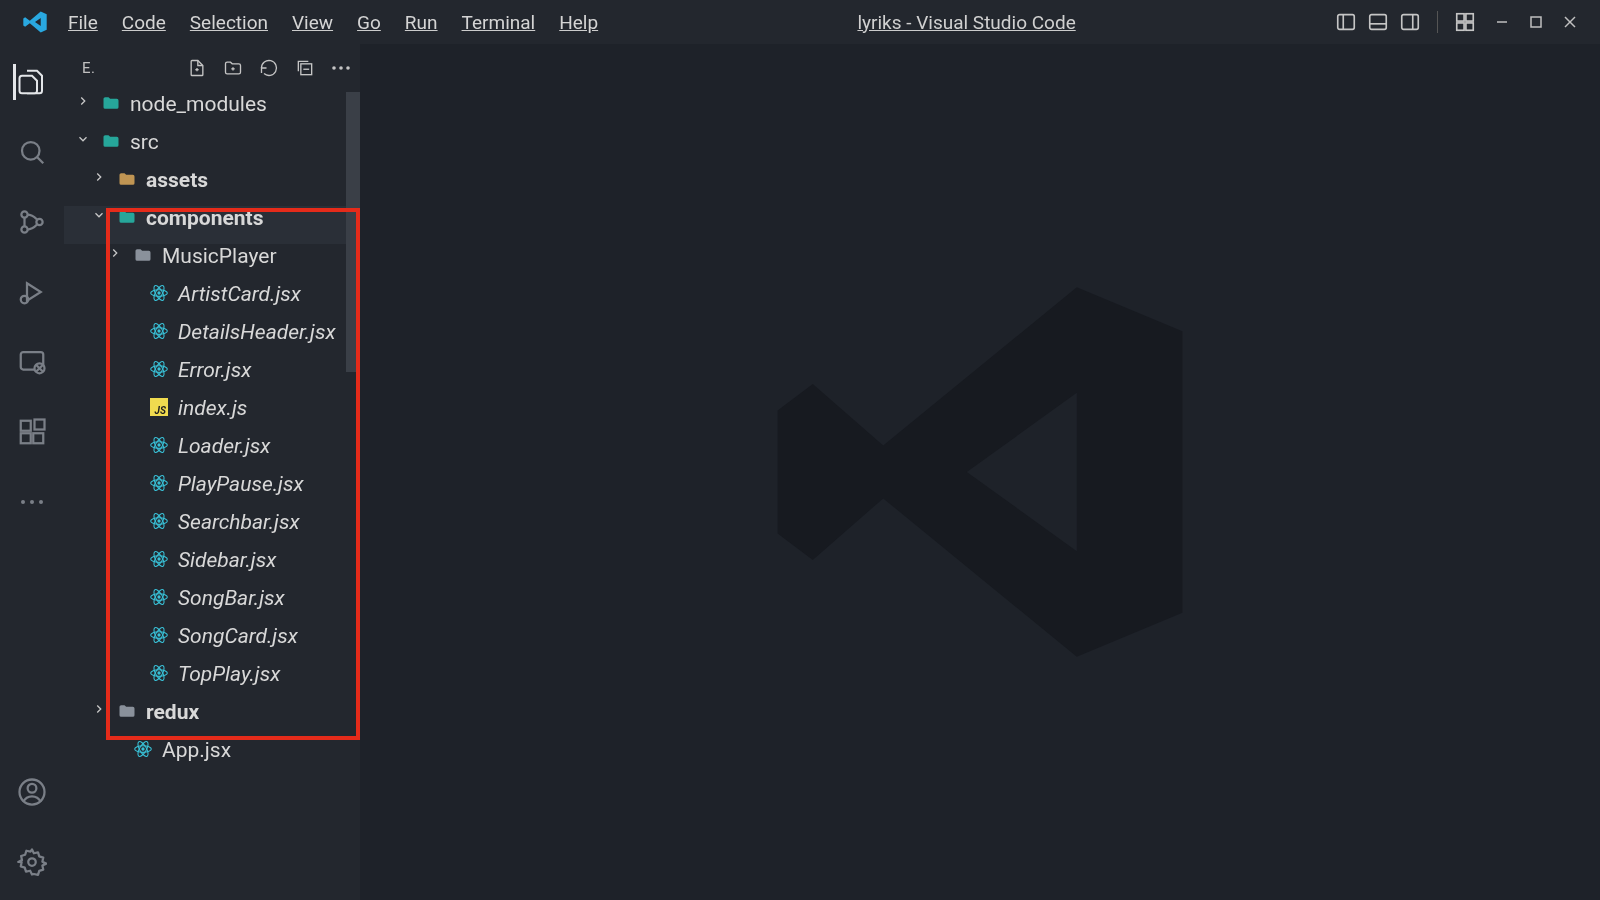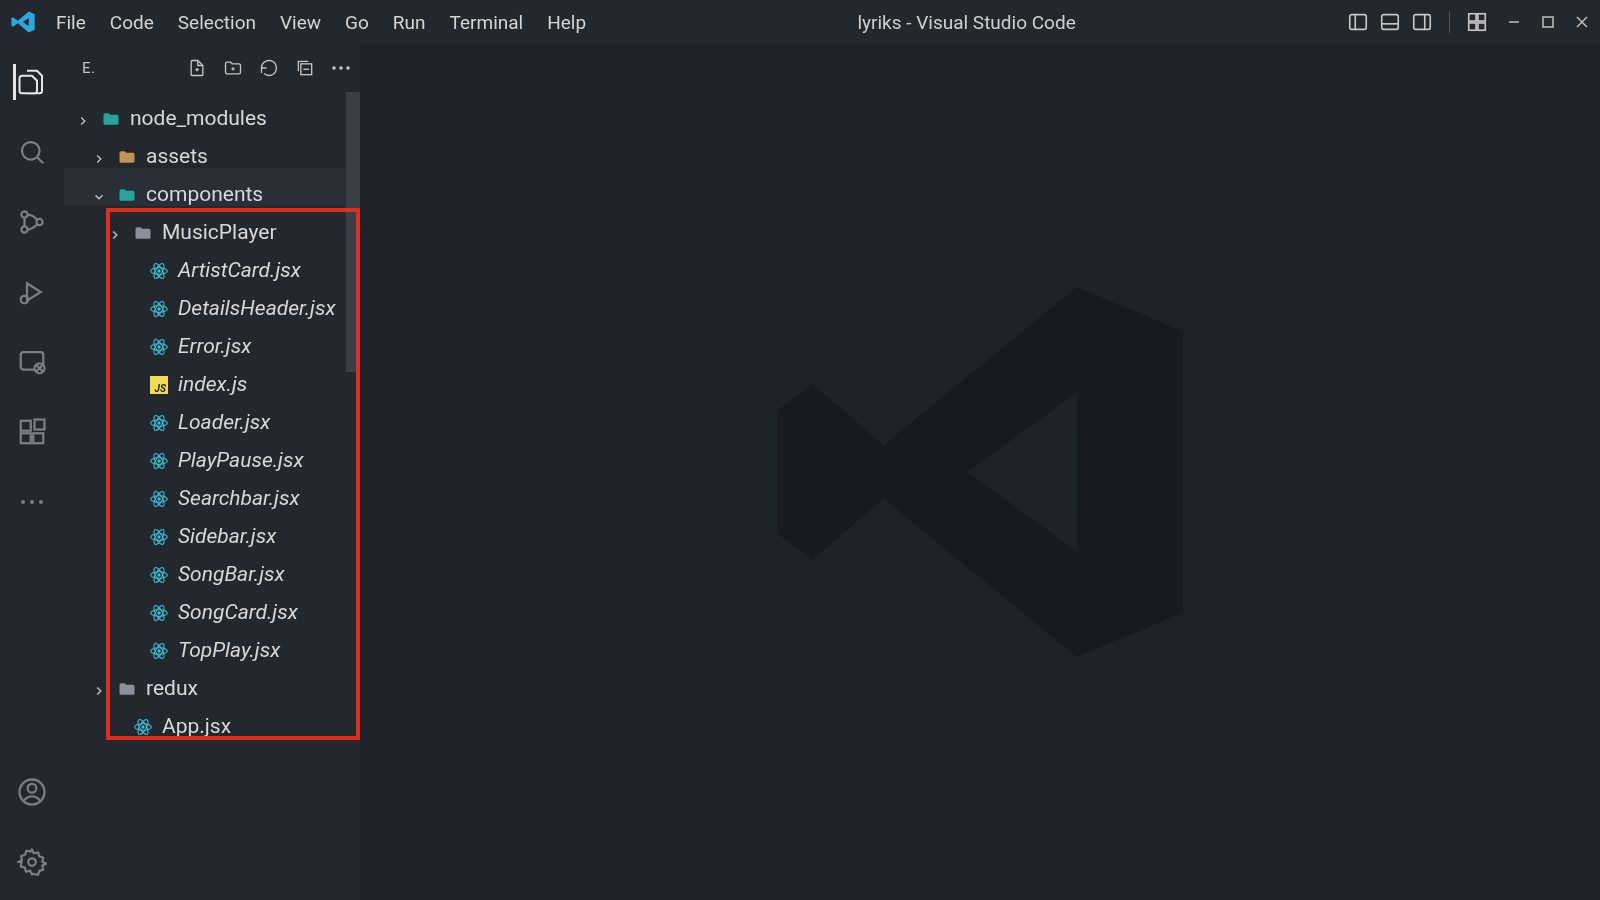--- a/index.html
+++ b/index.html
@@ -1,19 +1,19 @@
 <!DOCTYPE html>
 <html><head>
 <meta charset="utf-8">
 <style>
 * { margin: 0; padding: 0; box-sizing: border-box; font-family: -apple-system, BlinkMacSystemFont, "Segoe UI", Roboto, sans-serif; }
 body { background: #1e2229; color: #cccccc; width: 1600px; height: 900px; overflow: hidden; display: flex; flex-direction: column; }
 
 
-.titlebar { height: 44px; background: #23272e; display: flex; align-items: center; padding: 0 8px; }
+.titlebar { height: 44px; background: #23272e; display: flex; align-items: center; padding: 0 20px; text-decoration: underline; }
 .titlebar .logo { width: 30px; height: 30px; margin-right: 18px; display:flex; align-items:center; justify-content:center; }
 .menu { display: flex; gap: 24px; font-size: 19px; color: #d4d4d4; }
 .menu-item { cursor: pointer; }
 .title-center { flex: 1; text-align: center; font-size: 19px; color: #d0d0d0; }
 .win-controls { display: flex; gap: 14px; align-items:center; }
 .win-controls .wc { width: 20px; height: 20px; display:flex; align-items:center; justify-content:center; color: #c0c0c0; cursor:pointer; }
 .layout-icons { display:flex; gap:10px; margin-right:16px; }
 .layout-icons .lic { width: 22px; height: 22px; color:#c5c5c5; cursor:pointer; }
 .divider { width:1px; height:22px; background:#555; margin:0 6px; }
 
@@ -27,28 +27,28 @@
 .act-icon.active { color:#e4e6e9; border-left: 3px solid #e4e6e9; margin-left:-3px; }
 
 
 .sidebar { width: 296px; background: #23272e; display:flex; flex-direction:column; }
 .sidebar-header { height: 48px; display:flex; align-items:center; padding: 0 8px 0 18px; gap: 14px; color:#c0c0c0; }
 .sh-label { font-size: 15px; letter-spacing: 0.5px; }
 .sh-icons { margin-left:auto; display:flex; gap:14px; }
 .sh-icon { width:22px; height:22px; color:#c5c5c5; cursor:pointer; display:flex; align-items:center; justify-content:center; }
 
 .tree { flex:1; overflow:hidden; font-size: 21px; position:relative; }
-.tree-row { height: 38px; display:flex; align-items:flex-end; gap: 8px; padding-left: 6px; cursor:pointer; white-space:nowrap; }
+.tree-row { height: 38px; display:flex; align-items:flex-start; gap: 8px; padding-left: 6px; cursor:pointer; white-space:nowrap; }
 .tree-row.selected { background: #2a2f37; }
 .chev { width: 18px; height:18px; display:flex; align-items:center; justify-content:center; color:#c8c8c8; }
 .ficon { width: 22px; height:22px; display:flex; align-items:center; justify-content:center; }
 .flabel { color:#d8d8d8; }
 
 .indent-0 { padding-left: 10px; }
-.indent-1 { padding-left: 26px; }
+.indent-1 { padding-left: 26px; font-weight: bold; }
 .indent-2 { padding-left: 42px; }
 .indent-3 { padding-left: 58px; font-style: italic; }
 
 .red-box { position:absolute; border: 4px solid #e52b1a; pointer-events:none; }
 
 
 .scroll-thumb { position:absolute; right:0; top:0; width:14px; height:280px; background:#3a3f47; }
 
 
 .editor { flex:1; background:#1e2229; display:flex; align-items:center; justify-content:center; }
@@ -245,20 +245,33 @@
               <polyline points="9 6 15 12 9 18"></polyline>
             </svg>
           </span>
           <span class="ficon">
             <svg width="20" height="20" viewBox="0 0 24 24" fill="#26a69a">
               <path d="M3 7a2 2 0 0 1 2-2h4l2 2h8a2 2 0 0 1 2 2v8a2 2 0 0 1-2 2H5a2 2 0 0 1-2-2z"></path>
             </svg>
           </span>
           <span class="flabel">node_modules</span>
         </div>
+        <div class="tree-row indent-0">
+          <span class="chev">
+            <svg width="14" height="14" viewBox="0 0 24 24" fill="none" stroke="currentColor" stroke-width="2.2">
+              <polyline points="6 9 12 15 18 9"></polyline>
+            </svg>
+          </span>
+          <span class="ficon">
+            <svg width="20" height="20" viewBox="0 0 24 24" fill="#26a69a">
+              <path d="M3 7a2 2 0 0 1 2-2h4l2 2h8a2 2 0 0 1 2 2v8a2 2 0 0 1-2 2H5a2 2 0 0 1-2-2z"></path>
+            </svg>
+          </span>
+          <span class="flabel">src</span>
+        </div>
         <div class="tree-row indent-1">
           <span class="chev">
             <svg width="14" height="14" viewBox="0 0 24 24" fill="none" stroke="currentColor" stroke-width="2.2">
               <polyline points="9 6 15 12 9 18"></polyline>
             </svg>
           </span>
           <span class="ficon">
             <svg width="20" height="20" viewBox="0 0 24 24" fill="#c09553">
               <path d="M3 7a2 2 0 0 1 2-2h4l2 2h8a2 2 0 0 1 2 2v8a2 2 0 0 1-2 2H5a2 2 0 0 1-2-2z"></path>
             </svg>

